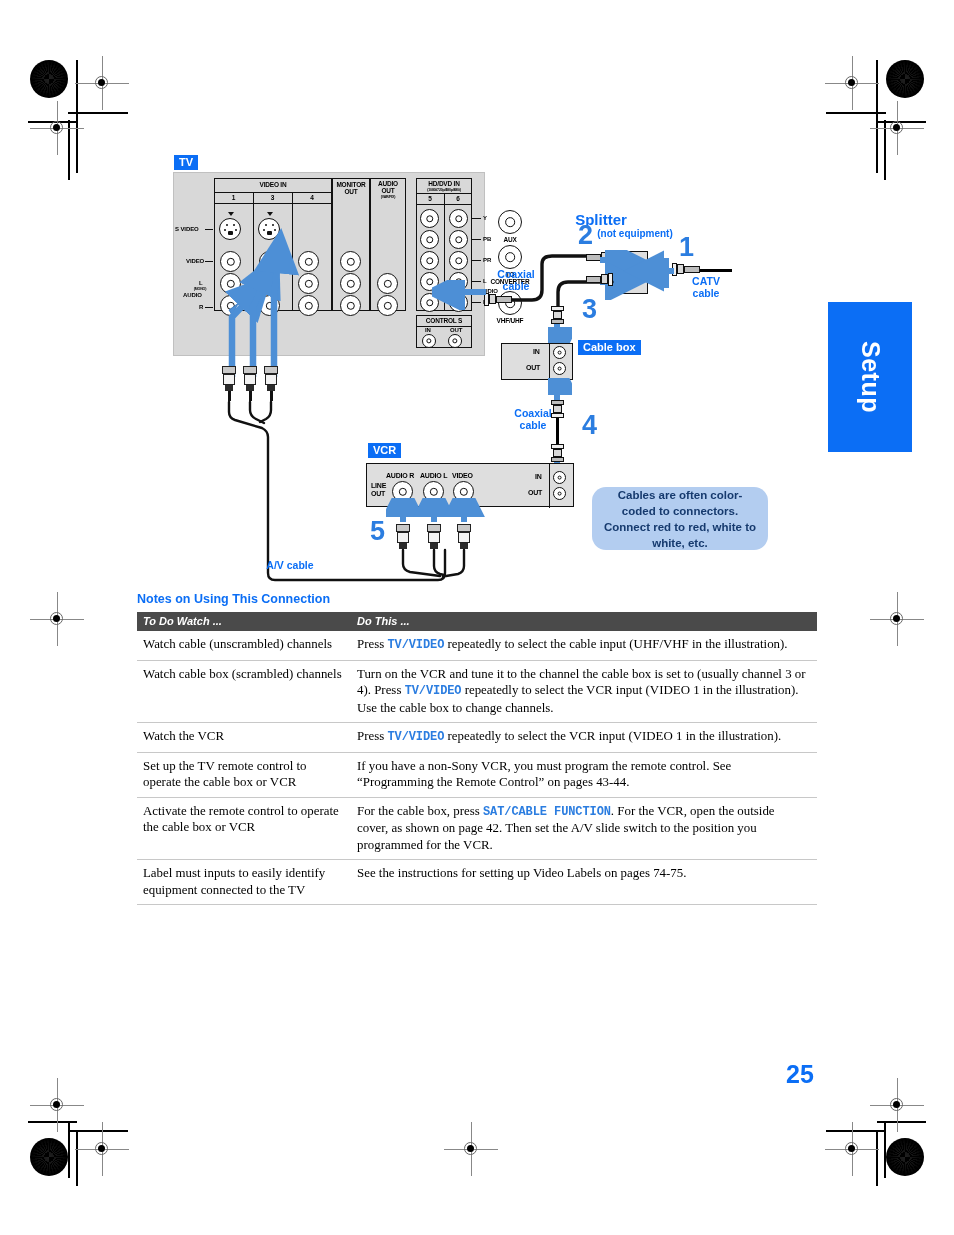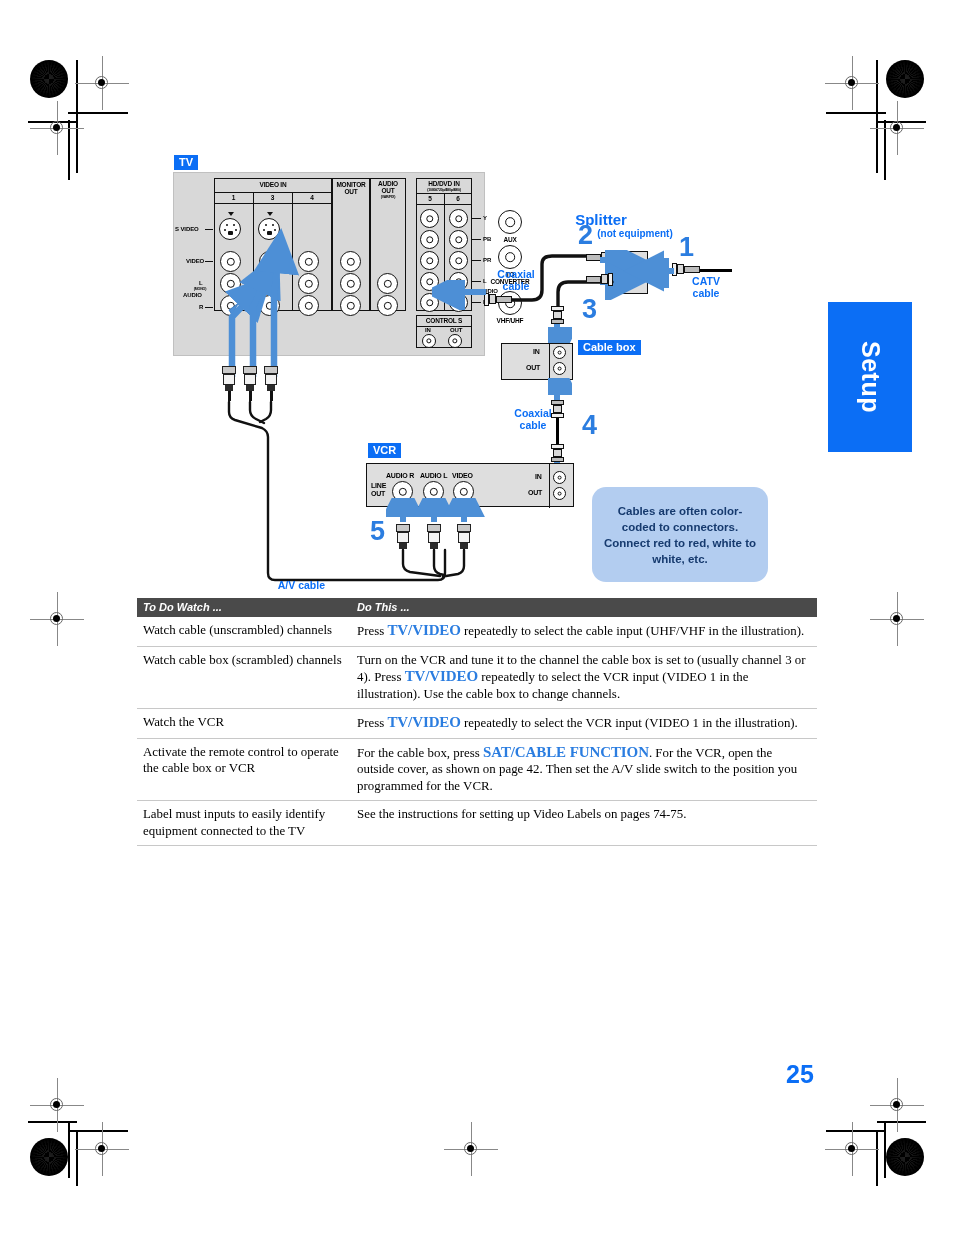--- a/index.html
+++ b/index.html
@@ -85,22 +85,22 @@
     font-weight:bold;font-size:12.5px;}
   table.notes{border-collapse:collapse;width:680px;
     font-family:"Liberation Serif",serif;font-size:12.9px;}
   table.notes thead th{background:#4a4a4a;color:#fff;
     font-family:"Liberation Sans",sans-serif;font-style:italic;
     font-weight:bold;font-size:11px;text-align:left;
     padding:3px 6px 4px 6px;}
   table.notes td{border-bottom:1px solid #c8c8c8;
     padding:5px 8px 6px 6px;vertical-align:top;line-height:16.5px;}
   table.notes td.c1{width:200px;}
-  .kw{color:#2b7de0;font-family:Liberation Serif, serif;
-    font-weight:bold;font-size:15px;letter-spacing:-.1px;}
+  .kw{color:#2b7de0;font-family:Liberation Mono, monospace;
+    font-weight:bold;font-size:12px;letter-spacing:-.1px;}
 
   .pageno{color:#0b6ef5;font-family:"Liberation Sans",sans-serif;
     font-weight:bold;font-size:25px;}
 </style>
 </head>
 <body>
 
 <div class="abs">
 
   <div class="abs rosette" style="left:30px;top:60px;"></div>
@@ -362,21 +362,21 @@
   </div>
 
   <svg class="abs" style="left:150px;top:390px;" width="500" height="200">
     <g stroke="#111" stroke-width="2.4" fill="none" stroke-linecap="round" stroke-linejoin="round">
       <path d="M79,12 L79,22 Q79,28 85,30 L112,38 Q118,41 118,47 L118,183 Q118,190 125,190 L288,190 Q295,190 295,183 L295,160"></path>
       <path d="M100,12 L100,20 Q100,26 106,29 L114,33"></path>
       <path d="M121,12 L121,20 Q121,26 116,29 L110,32"></path>
     </g>
   </svg>
 
-  <div class="abs bluelabel" style="left:255px;top:580px;width:70px;text-align:right;">A/V cable</div>
+  <div class="abs bluelabel" style="left:255px;top:560px;width:70px;text-align:center;">A/V cable</div>
 
   <div class="abs bluelabel" style="left:565px;top:214px;width:72px;font-size:15px;">Splitter</div>
   <div class="abs bluelabel" style="left:592px;top:228px;width:86px;font-size:10px;">(not equipment)</div>
   <div class="abs stepnum" style="left:578px;top:222px;">2</div>
   <div class="abs stepnum" style="left:679px;top:234px;">1</div>
   <div class="abs stepnum" style="left:582px;top:296px;">3</div>
   <div class="abs stepnum" style="left:582px;top:412px;">4</div>
   <div class="abs stepnum" style="left:370px;top:518px;">5</div>
 
   <div class="devbox" style="left:622px;top:251px;width:26px;height:43px;"></div>
@@ -559,24 +559,25 @@
   </div>
   <svg class="abs" style="left:380px;top:548px;" width="120" height="40">
     <g stroke="#111" stroke-width="2.4" fill="none" stroke-linecap="round" stroke-linejoin="round">
       <path d="M23,2 L23,16 Q23,22 30,24 L60,28"></path>
       <path d="M54,2 L54,18 Q54,24 60,26 L64,27"></path>
       <path d="M84,2 L84,18 Q84,24 78,26 L66,28"></path>
       <path d="M63,28 L63,30"></path>
     </g>
   </svg>
 
-  <div class="bubble" style="left:592px;top:487px;width:156px;height:63px;padding:16px 10px;">Cables are often color-coded to connectors. Connect red to red, white to white, etc.</div>
+  <div class="bubble" style="left:592px;top:487px;width:156px;height:63px;padding:0 10px;">Cables are often color-coded to connectors. Connect red to red, white to white, etc.</div>
 </div>
 
 <div class="abs" style="left:137px;top:592px;width:680px;">
+  <div class="notes-h">Notes on Using This Connection</div>
   <table class="notes" style="margin-top:6px;">
     <thead>
       <tr>
         <th class="c1">To Do Watch ...</th>
         <th>Do This ...</th>
       </tr>
     </thead>
     <tbody id="notes-body">
         <tr>
           <td class="c1">Watch cable (unscrambled) channels</td>
@@ -584,20 +585,24 @@
         </tr>
         <tr>
           <td class="c1">Watch cable box (scrambled) channels</td>
           <td>Turn on the VCR and tune it to the channel the cable box is set to (usually channel 3 or 4). Press <span class="kw">TV/VIDEO</span> repeatedly to select the VCR input (VIDEO 1 in the illustration). Use the cable box to change channels.</td>
         </tr>
         <tr>
           <td class="c1">Watch the VCR</td>
           <td>Press <span class="kw">TV/VIDEO</span> repeatedly to select the VCR input (VIDEO 1 in the illustration).</td>
         </tr>
         <tr>
+          <td class="c1">Set up the TV remote control to operate the cable box or VCR</td>
+          <td>If you have a non-Sony VCR, you must program the remote control. See “Programming the Remote Control” on pages 43-44.</td>
+        </tr>
+        <tr>
           <td class="c1">Activate the remote control to operate the cable box or VCR</td>
           <td>For the cable box, press <span class="kw">SAT/CABLE FUNCTION</span>. For the VCR, open the outside cover, as shown on page 42. Then set the A/V slide switch to the position you programmed for the VCR.</td>
         </tr>
         <tr>
           <td class="c1">Label must inputs to easily identify equipment connected to the TV</td>
           <td>See the instructions for setting up Video Labels on pages 74-75.</td>
         </tr>
       </tbody>
   </table>
 </div>

